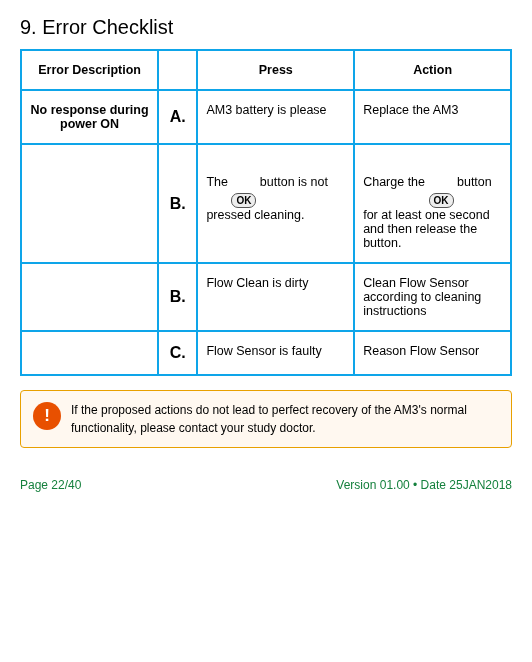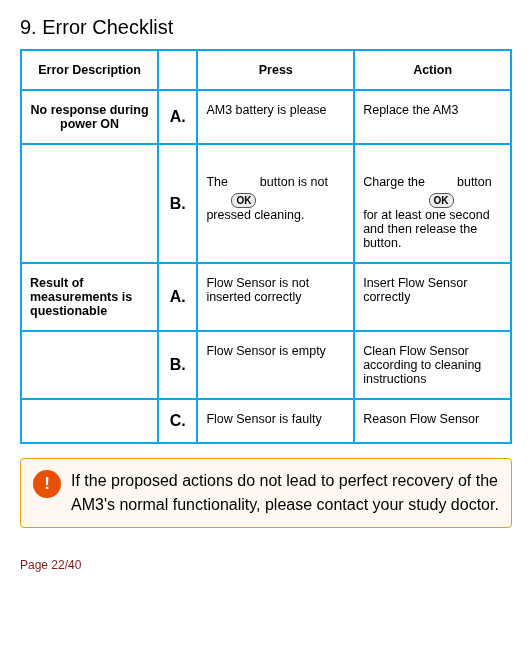--- a/index.html
+++ b/index.html
@@ -70,30 +70,30 @@
       border-radius: 50%;
       display: flex;
       align-items: center;
       justify-content: center;
       color: #fff;
       font-size: 17px;
       font-weight: bold;
       margin-top: 1px;
     }
     .notice-text {
-      font-size: 16px;
+      font-size: 12px;
       line-height: 1.5;
       color: #000;
     }
     .footer {
       display: flex;
       justify-content: space-between;
       margin-top: 30px;
       font-size: 12px;
-      color: #7f1d1d;
+      color: #15803d;
     }
   </style>
 </head>
 <body>
 
 <h2>9.    Error Checklist</h2>
 
 <table>
   <thead>
     <tr>
@@ -116,43 +116,38 @@
       <td class="col-desc"></td>
       <td class="col-letter"><span class="letter">B.</span></td>
       <td class="col-reason">
         <span>The </span><span class="ok-btn">OK</span><span> button is not pressed cleaning.</span>
       </td>
       <td class="col-action">
         <span>Charge the </span><span class="ok-btn">OK</span><span> button for at least one second and then release the button.</span>
       </td>
     </tr>
 
-    <tr>
-      <td class="col-desc" style="font-weight:bold;">Result of measurements is questionable</td>
-      <td class="col-letter"><span class="letter">A.</span></td>
-      <td class="col-reason">Flow Sensor is not inserted correctly</td>
-      <td class="col-action">Insert Flow Sensor correctly</td>
-    </tr>
 
     <tr>
       <td class="col-desc"></td>
       <td class="col-letter"><span class="letter">B.</span></td>
-      <td class="col-reason">Flow Sensor is empty</td>
+      <td class="col-reason">Flow Clean is dirty</td>
       <td class="col-action">Clean Flow Sensor according to cleaning instructions</td>
     </tr>
 
     <tr>
       <td class="col-desc"></td>
       <td class="col-letter"><span class="letter">C.</span></td>
       <td class="col-reason">Flow Sensor is faulty</td>
       <td class="col-action">Reason Flow Sensor</td>
     </tr>
   </tbody>
 </table>
 
 <div class="notice-box">
   <div class="notice-icon">!</div>
   <div class="notice-text">If the proposed actions do not lead to perfect recovery of the AM3's normal functionality, please contact your study doctor.</div>
 </div>
 
 <div class="footer">
   <span>Page 22/40</span>
+  <span>Version 01.00 • Date 25JAN2018</span>
 </div>
 
 </body></html>

